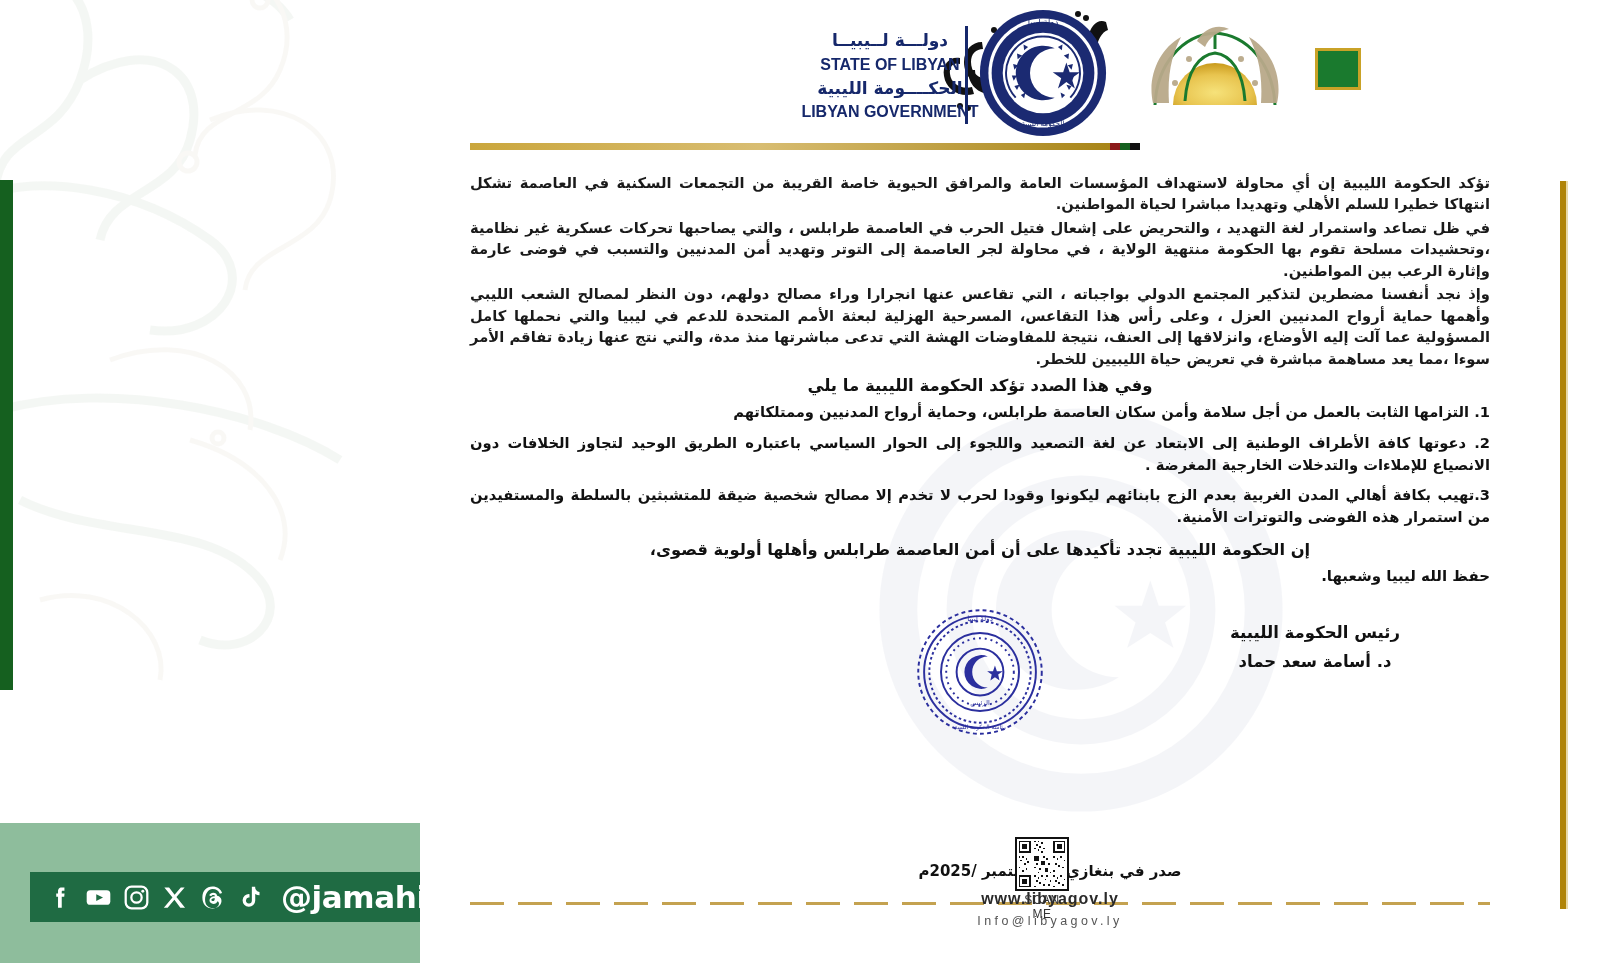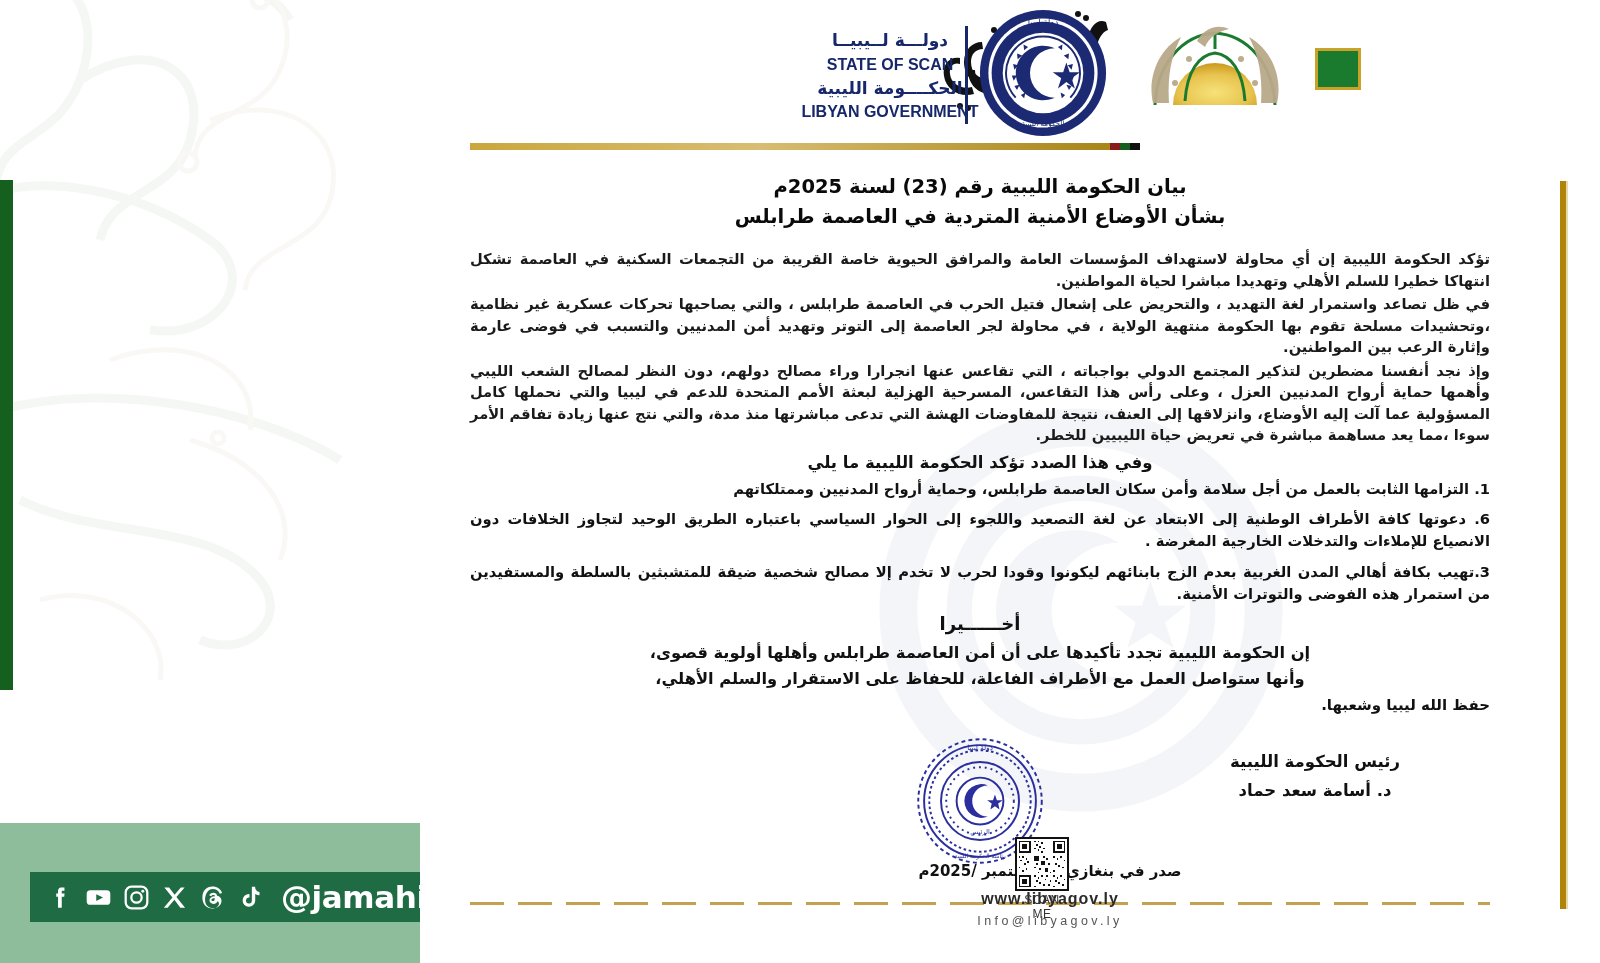--- a/index.html
+++ b/index.html
@@ -218,21 +218,21 @@
               <circle cx="64" cy="22" r="3"></circle>
             <circle cx="30" cy="98" r="3"></circle>
               <circle cx="38" cy="100" r="3"></circle>
             <path d="M140 98 l10 8 -10 4 z"></path>
           </g>
         </svg>
       </div>
 
       <div class="hdr-ident">
         <div class="ar">دولـــة لــيبيــا</div>
-        <div class="en">STATE OF SCAN</div>
+        <div class="en">STATE OF LIBYAN</div>
         <div class="ar">الحكــــومة الليبية</div>
         <div class="en">LIBYAN GOVERNMENT</div>
       </div>
 
       <div class="hdr-sep"></div>
 
       <div class="hdr-emblem">
         <svg viewBox="0 0 200 200" xmlns="http://www.w3.org/2000/svg">
           <circle cx="100" cy="100" r="97" fill="#1b2a72"></circle>
           <circle cx="100" cy="100" r="84" fill="#fff"></circle>
@@ -292,40 +292,34 @@
 
       <div class="hdr-sq"></div>
 
       <div class="hdr-rule"></div>
       <div class="hdr-rule2"></div>
       <div class="hdr-rule3"></div>
       <div class="hdr-rule4"></div>
     </div>
 
     <div class="body-wrap">
-      <div class="doc-title">
-        <div>بيان الحكومة الليبية رقم (23) لسنة 2025م</div>
-        <div>بشأن الأوضاع الأمنية المتردية في العاصمة طرابلس</div>
-      </div>
 
       <p class="para">تؤكد الحكومة الليبية إن أي محاولة لاستهداف المؤسسات العامة والمرافق الحيوية خاصة القريبة من التجمعات السكنية في العاصمة تشكل انتهاكا خطيرا للسلم الأهلي وتهديدا مباشرا لحياة المواطنين.</p>
       <p class="para">في ظل تصاعد واستمرار لغة التهديد ، والتحريض على إشعال فتيل الحرب في العاصمة طرابلس ، والتي يصاحبها تحركات عسكرية غير نظامية ،وتحشيدات مسلحة تقوم بها الحكومة منتهية الولاية ، في محاولة لجر العاصمة إلى التوتر وتهديد أمن المدنيين والتسبب في فوضى عارمة وإثارة الرعب بين المواطنين.</p>
       <p class="para">وإذ نجد أنفسنا مضطرين لتذكير المجتمع الدولي بواجباته ، التي تقاعس عنها انجرارا وراء مصالح دولهم، دون النظر لمصالح الشعب الليبي وأهمها حماية أرواح المدنيين العزل ، وعلى رأس هذا التقاعس، المسرحية الهزلية لبعثة الأمم المتحدة للدعم في ليبيا والتي نحملها كامل المسؤولية عما آلت إليه الأوضاع، وانزلاقها إلى العنف، نتيجة للمفاوضات الهشة التي تدعى مباشرتها منذ مدة، والتي نتج عنها زيادة تفاقم الأمر سوءا ،مما يعد مساهمة مباشرة في تعريض حياة الليبيين للخطر.</p>
 
       <div class="center-bold">وفي هذا الصدد تؤكد الحكومة الليبية ما يلي</div>
 
       <p class="item">1. التزامها الثابت بالعمل من أجل سلامة وأمن سكان العاصمة طرابلس، وحماية أرواح المدنيين وممتلكاتهم</p>
-      <p class="item">6. دعوتها كافة الأطراف الوطنية إلى الابتعاد عن لغة التصعيد واللجوء إلى الحوار السياسي باعتباره الطريق الوحيد لتجاوز الخلافات دون الانصياع للإملاءات والتدخلات الخارجية المغرضة .</p>
+      <p class="item">2. دعوتها كافة الأطراف الوطنية إلى الابتعاد عن لغة التصعيد واللجوء إلى الحوار السياسي باعتباره الطريق الوحيد لتجاوز الخلافات دون الانصياع للإملاءات والتدخلات الخارجية المغرضة .</p>
       <p class="item">3.تهيب بكافة أهالي المدن الغربية بعدم الزج بابنائهم ليكونوا وقودا لحرب لا تخدم إلا مصالح شخصية ضيقة للمتشبثين بالسلطة والمستفيدين من استمرار هذه الفوضى والتوترات الأمنية.</p>
 
-      <div class="finally">أخــــــيرا</div>
 
       <div class="closing">
         <div>إن الحكومة الليبية تجدد تأكيدها على أن أمن العاصمة طرابلس وأهلها أولوية قصوى،</div>
-        <div>وأنها ستواصل العمل مع الأطراف الفاعلة، للحفاظ على الاستقرار والسلم الأهلي،</div>
       </div>
       <div class="blessing">حفظ الله ليبيا وشعبها.</div>
 
       <div class="sig-row">
         <div class="sig-text">
           <div>رئيس الحكومة الليبية</div>
           <div>د. أسامة سعد حماد</div>
         </div>
         <div class="stamp">
           <svg viewBox="0 0 200 200" xmlns="http://www.w3.org/2000/svg">

